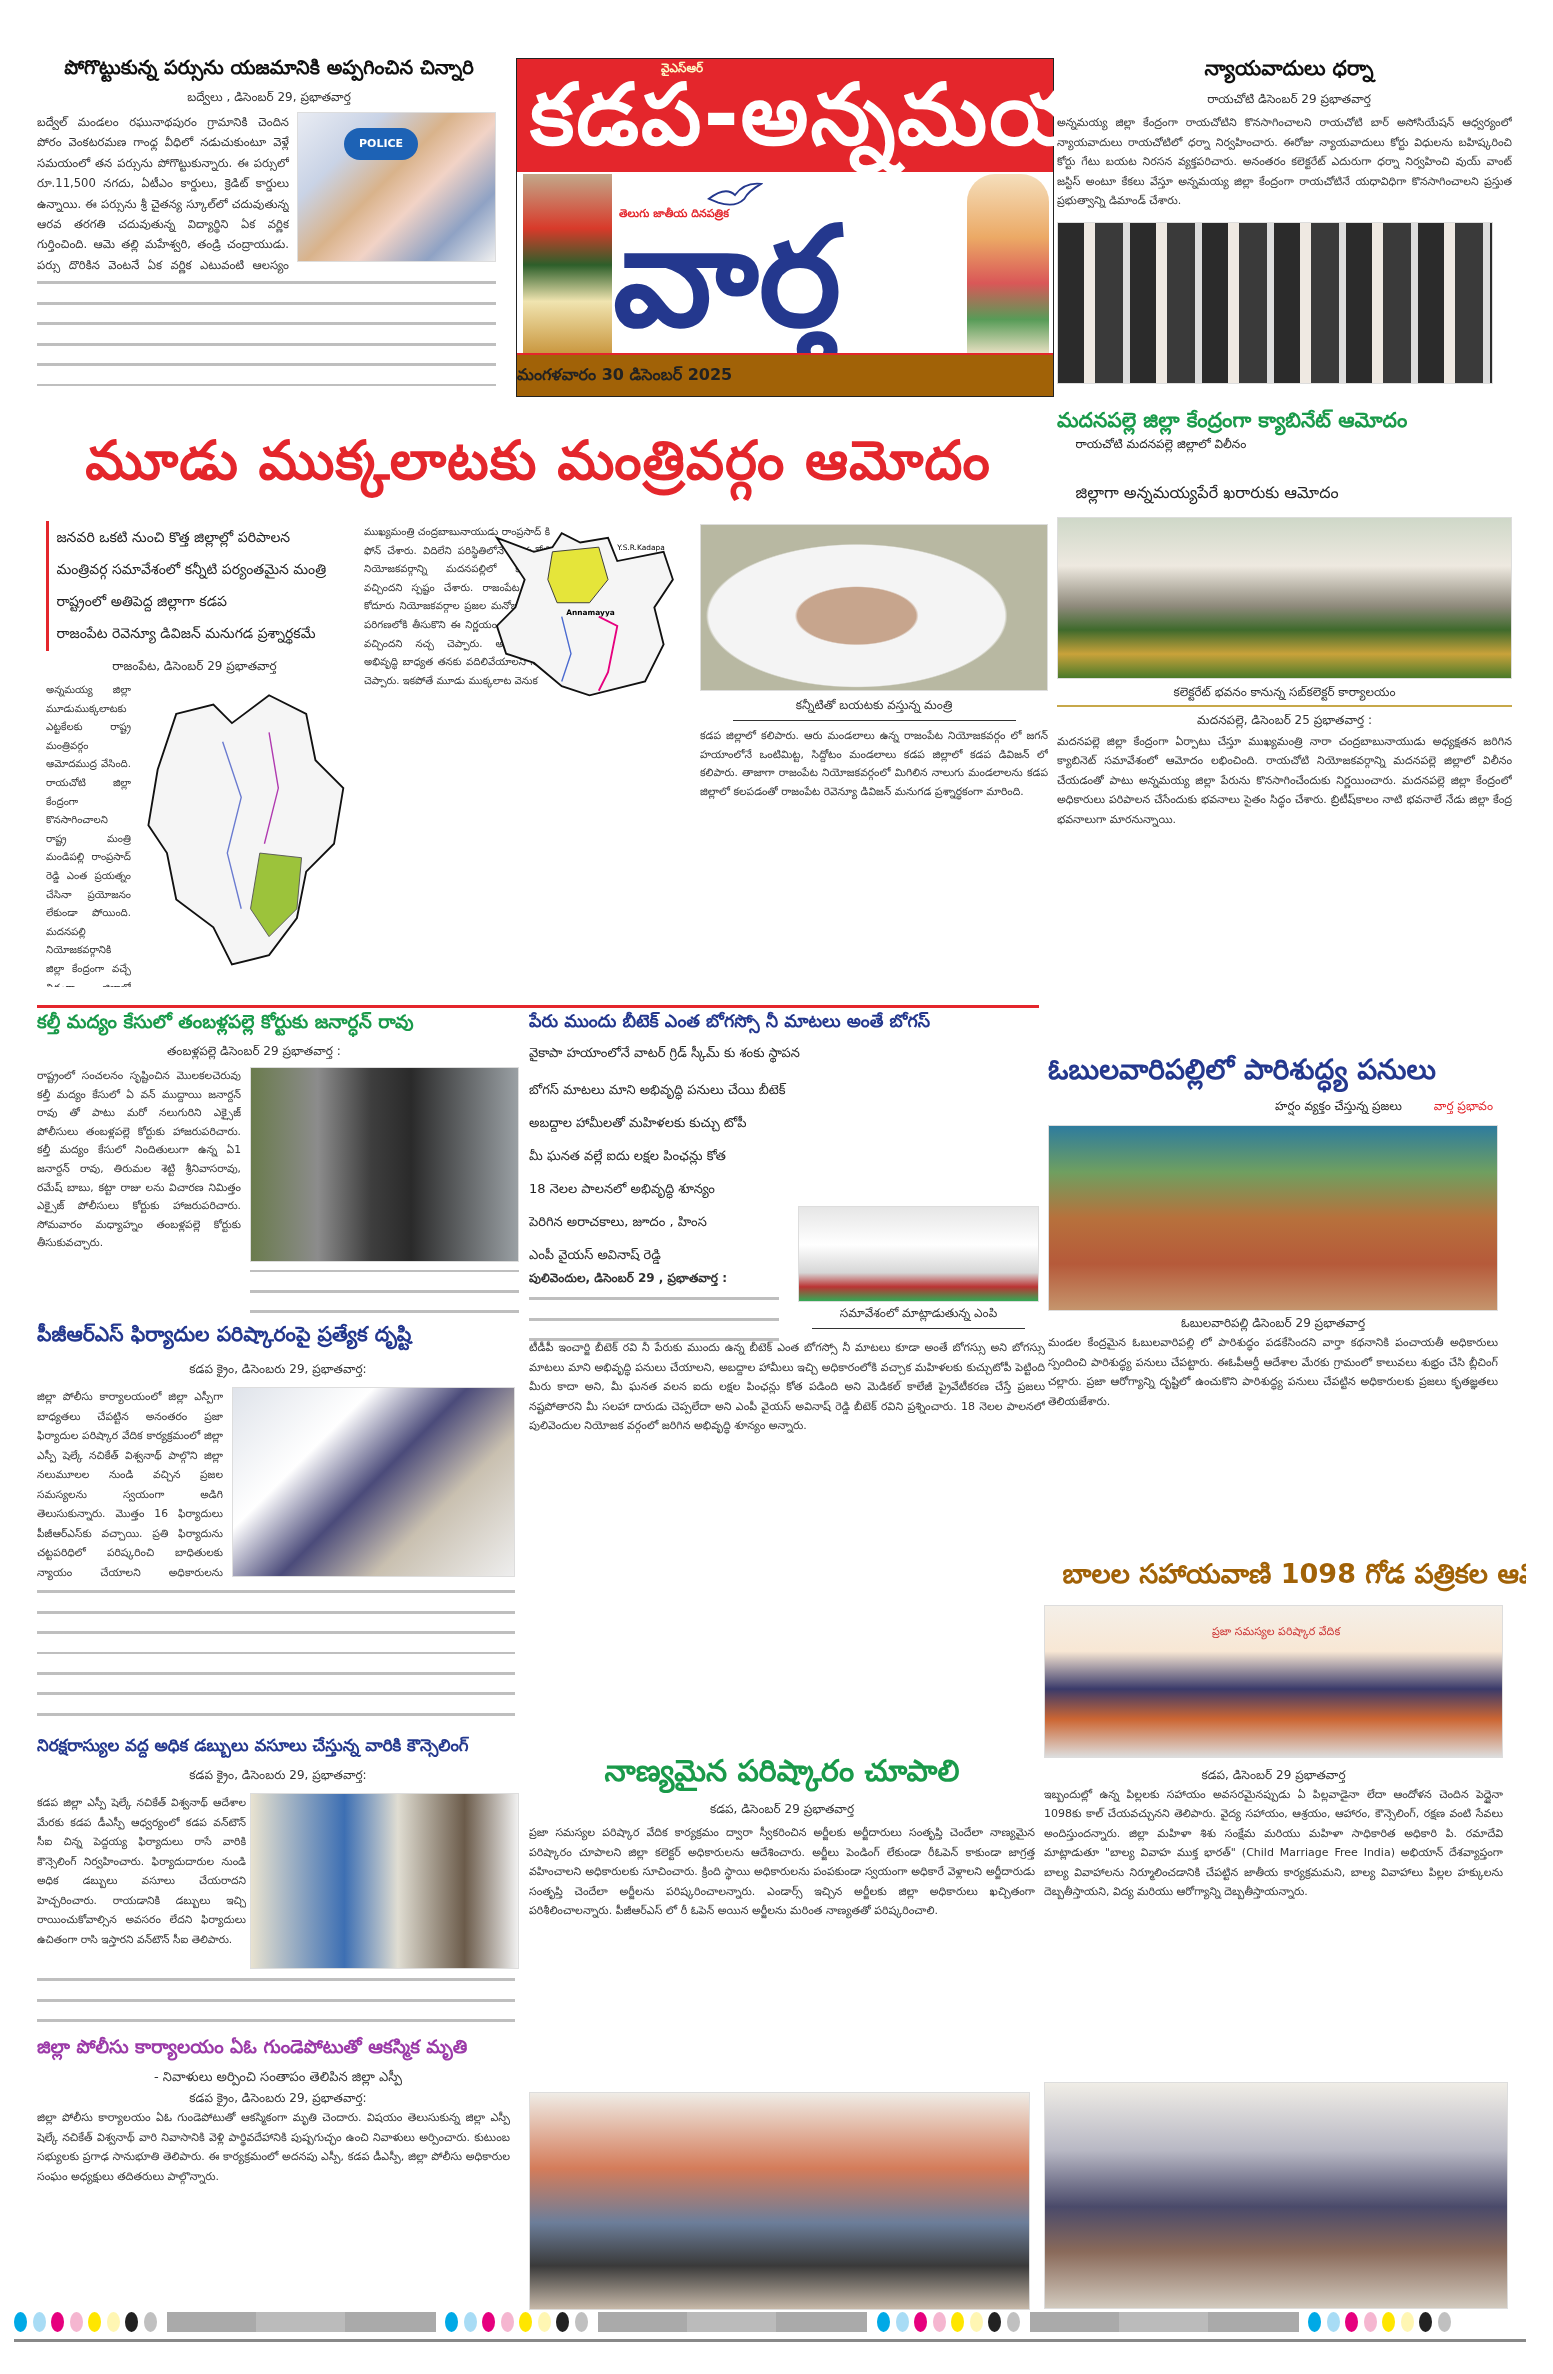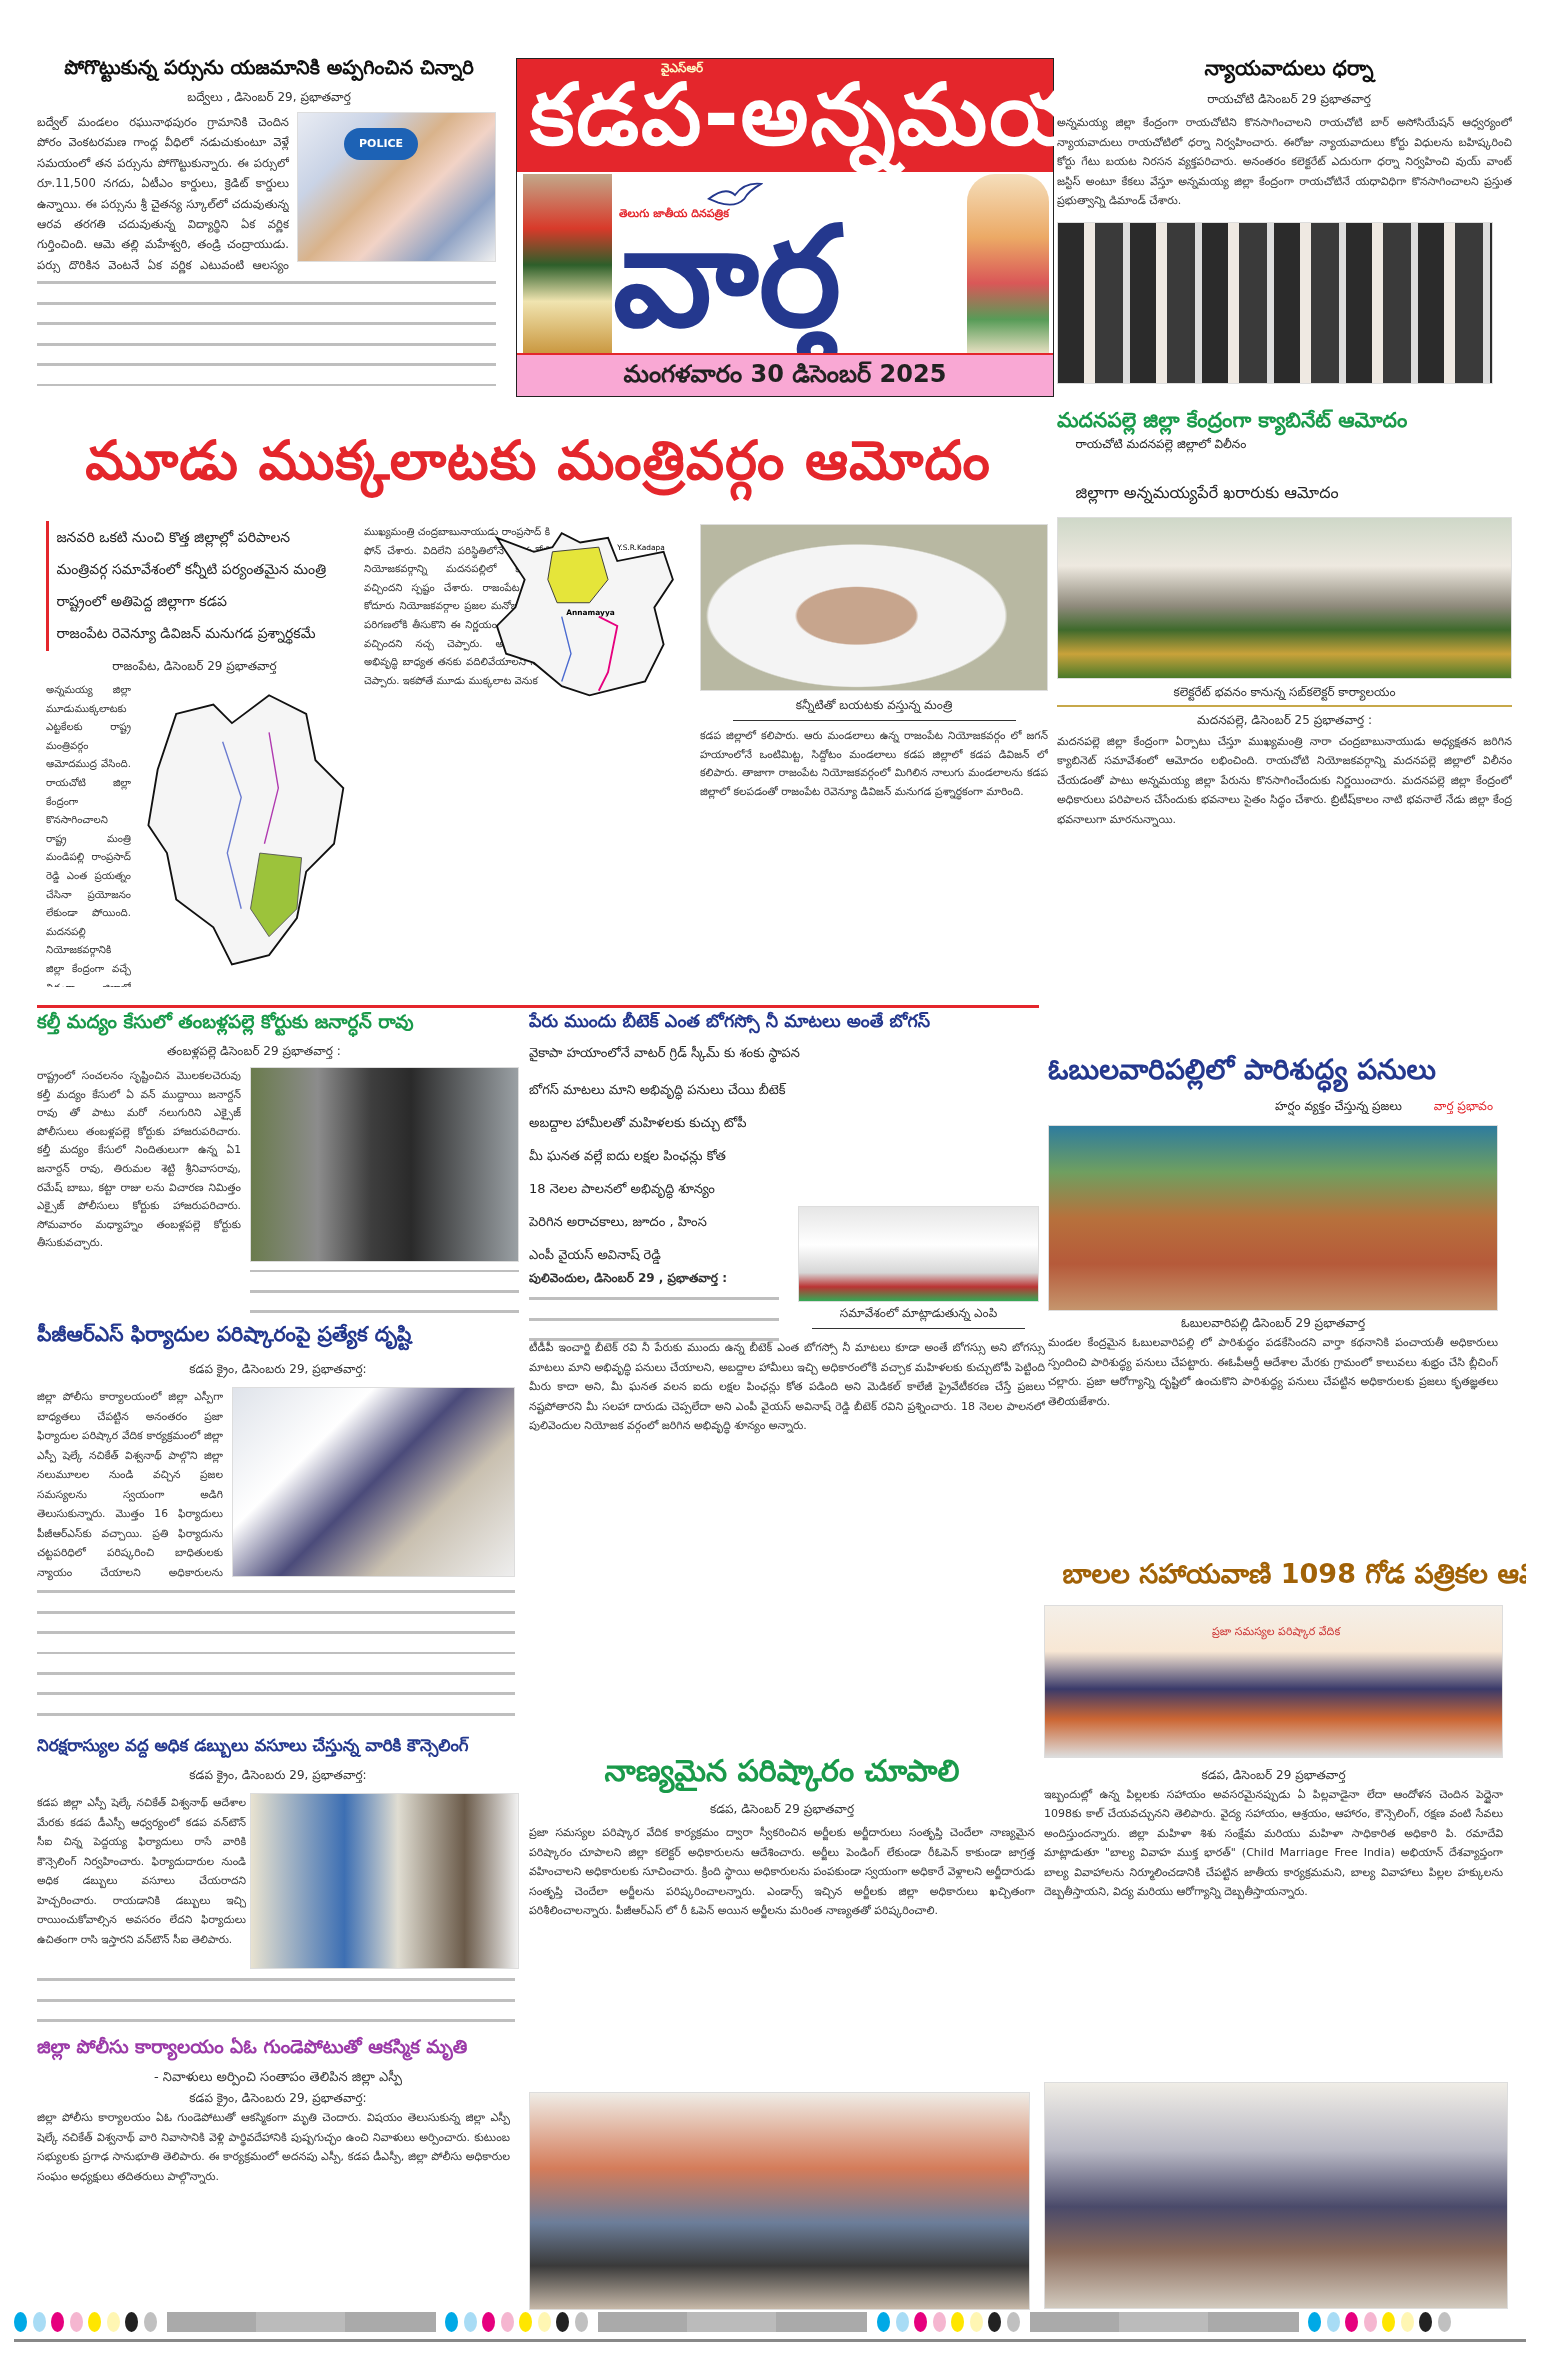--- a/index.html
+++ b/index.html
@@ -24,21 +24,21 @@
   .ph-pgrs { background: linear-gradient(135deg,#dfe3ea 0%,#ffffff 30%,#4b4b7a 50%,#c9c0b0 70%,#eee 100%); }
   .ph-child { background: linear-gradient(180deg,#f4efe8 0%,#f8e7d4 30%,#3a3a6a 55%,#c63 75%,#ddd 100%); }
   .ph-counsel { background: linear-gradient(90deg,#e8e2d0 0%,#3d6fb3 35%,#e0ddd2 55%,#6b5b4a 80%,#f1f1f1 100%); }
   .ph-meet1 { background: linear-gradient(180deg,#efece6 0%,#d47c5a 35%,#6c7e9a 60%,#3a3a3a 80%,#c6b8a8 100%); }
   .ph-meet2 { background: linear-gradient(180deg,#f0ede6 0%,#b8b8c4 30%,#4a4a6a 55%,#8a6a5a 75%,#d2cabe 100%); }
   
   .mast { border: 1.9px solid #222; }
   .mast-top { background: #e4262c; }
   .mast-title { font-family: "DejaVu Sans", sans-serif; font-weight: bold; color: #fff; font-size: 85px; letter-spacing: 1.9px; }
   .mast-brand { color: #24388e; font-weight: bold; font-size: 139px; font-family: "DejaVu Sans", sans-serif; }
-  .mast-date { background: #f9a8d4; border-top: 2.8px solid #e4262c; font-size: 24px; font-weight: bold; color: #222; text-align: center; }
+  .mast-date { background: #a16207; border-top: 2.8px solid #e4262c; font-size: 16px; font-weight: bold; color: #222; text-align: left; }
   
   .dot { position: absolute; top: 0; width: 13px; height: 20.4px; border-radius: 50%; }
 </style>
 </head>
 <body>
 
 <div class="abs" style="left:37px;top:56px;width:464px;height:334px;">
   <div class="head" style="font-size:19.5px;color:#111;">పోగొట్టుకున్న పర్సును యజమానికి అప్పగించిన చిన్నారి</div>
   <div class="dateline" style="margin-top:7.4px;">బద్వేలు , డిసెంబర్ 29, ప్రభాతవార్త</div>
   <div class="abs photo ph-police" style="left:260px;top:56px;width:199px;height:150px;">

